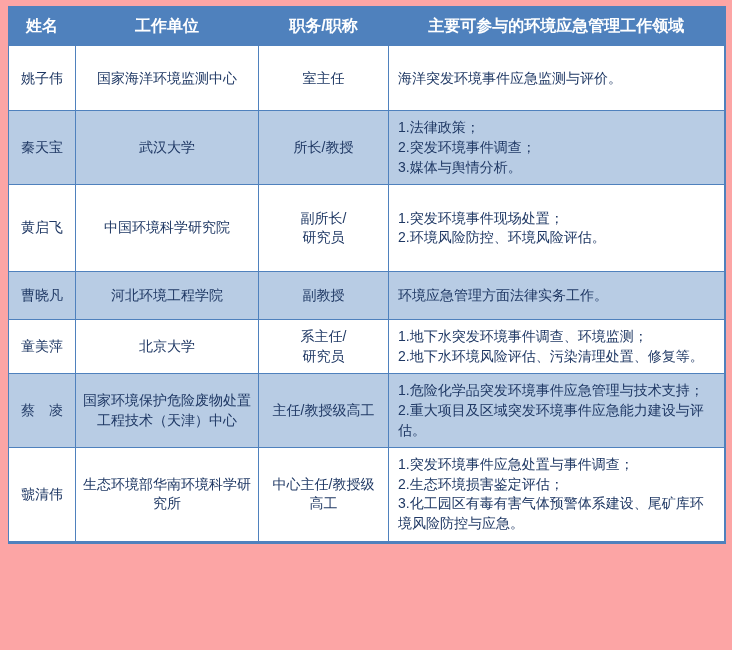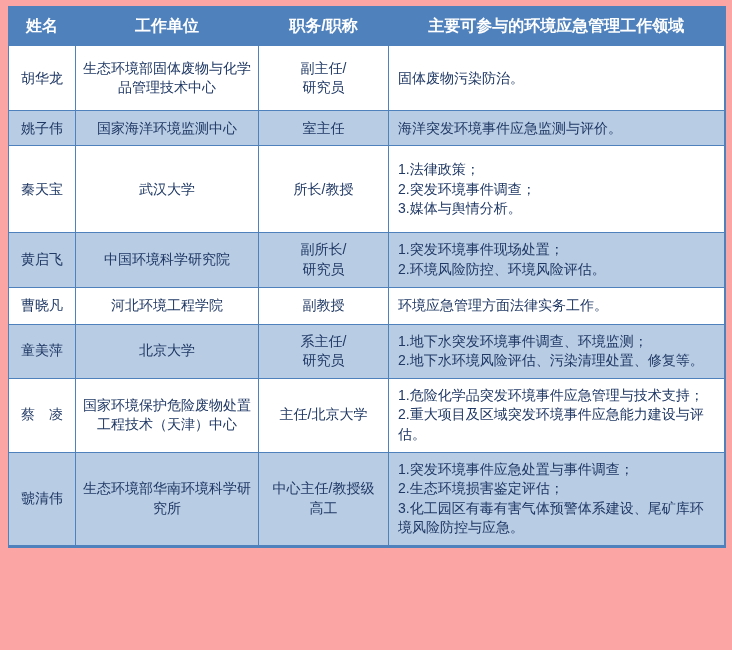--- a/index.html
+++ b/index.html
@@ -81,27 +81,20 @@
     <thead>
       <tr>
         <th>姓名</th>
         <th>工作单位</th>
         <th>职务/职称</th>
         <th>主要可参与的环境应急管理工作领域</th>
       </tr>
     </thead>
     <tbody id="roster-body">
         <tr>
-          <td>胡华龙</td>
-          <td>生态环境部固体废物与化学品管理技术中心</td>
-          <td>副主任/
-研究员</td>
-          <td class="field">固体废物污染防治。</td>
-        </tr>
-        <tr>
           <td>姚子伟</td>
           <td>国家海洋环境监测中心</td>
           <td>室主任</td>
           <td class="field">海洋突发环境事件应急监测与评价。</td>
         </tr>
         <tr>
           <td>秦天宝</td>
           <td>武汉大学</td>
           <td>所长/教授</td>
           <td class="field">1.法律政策；
@@ -126,21 +119,21 @@
           <td>童美萍</td>
           <td>北京大学</td>
           <td>系主任/
 研究员</td>
           <td class="field">1.地下水突发环境事件调查、环境监测；
 2.地下水环境风险评估、污染清理处置、修复等。</td>
         </tr>
         <tr>
           <td>蔡　凌</td>
           <td>国家环境保护危险废物处置工程技术（天津）中心</td>
-          <td>主任/北京大学</td>
+          <td>主任/教授级高工</td>
           <td class="field">1.危险化学品突发环境事件应急管理与技术支持；
 2.重大项目及区域突发环境事件应急能力建设与评估。</td>
         </tr>
         <tr>
           <td>虢清伟</td>
           <td>生态环境部华南环境科学研究所</td>
           <td>中心主任/教授级
 高工</td>
           <td class="field">1.突发环境事件应急处置与事件调查；
 2.生态环境损害鉴定评估；

